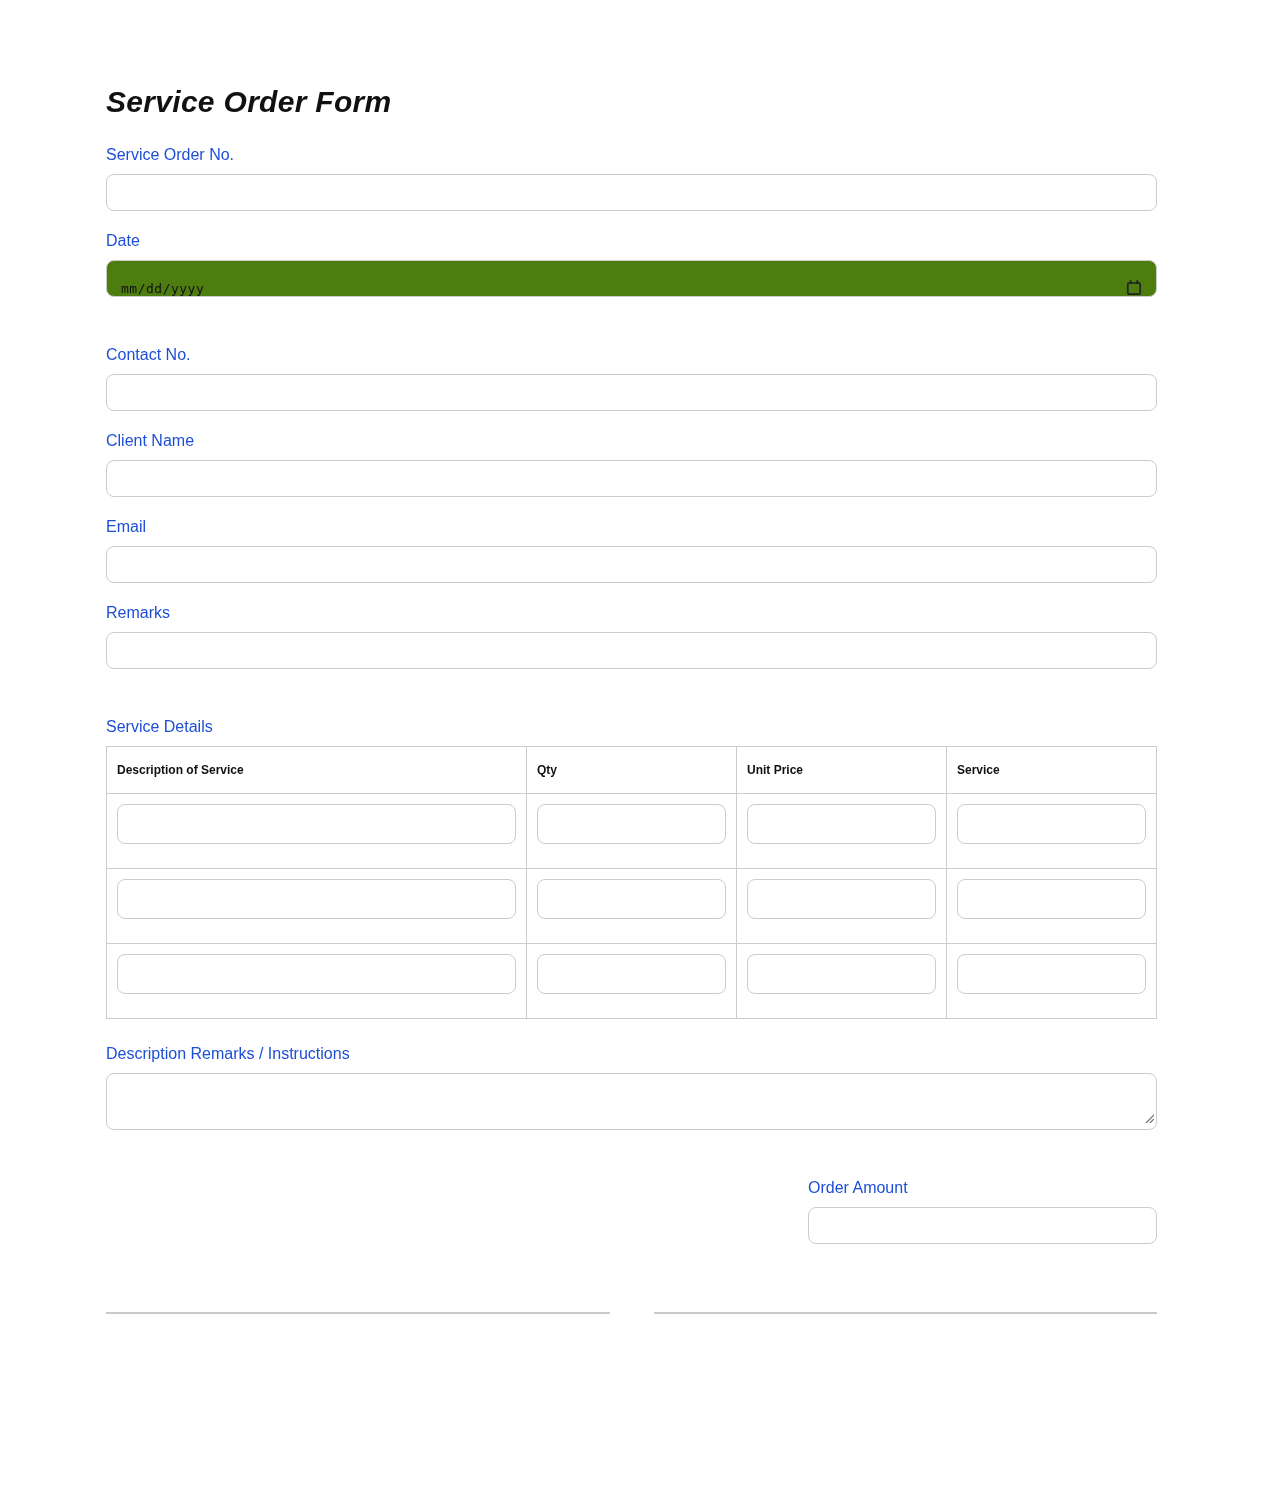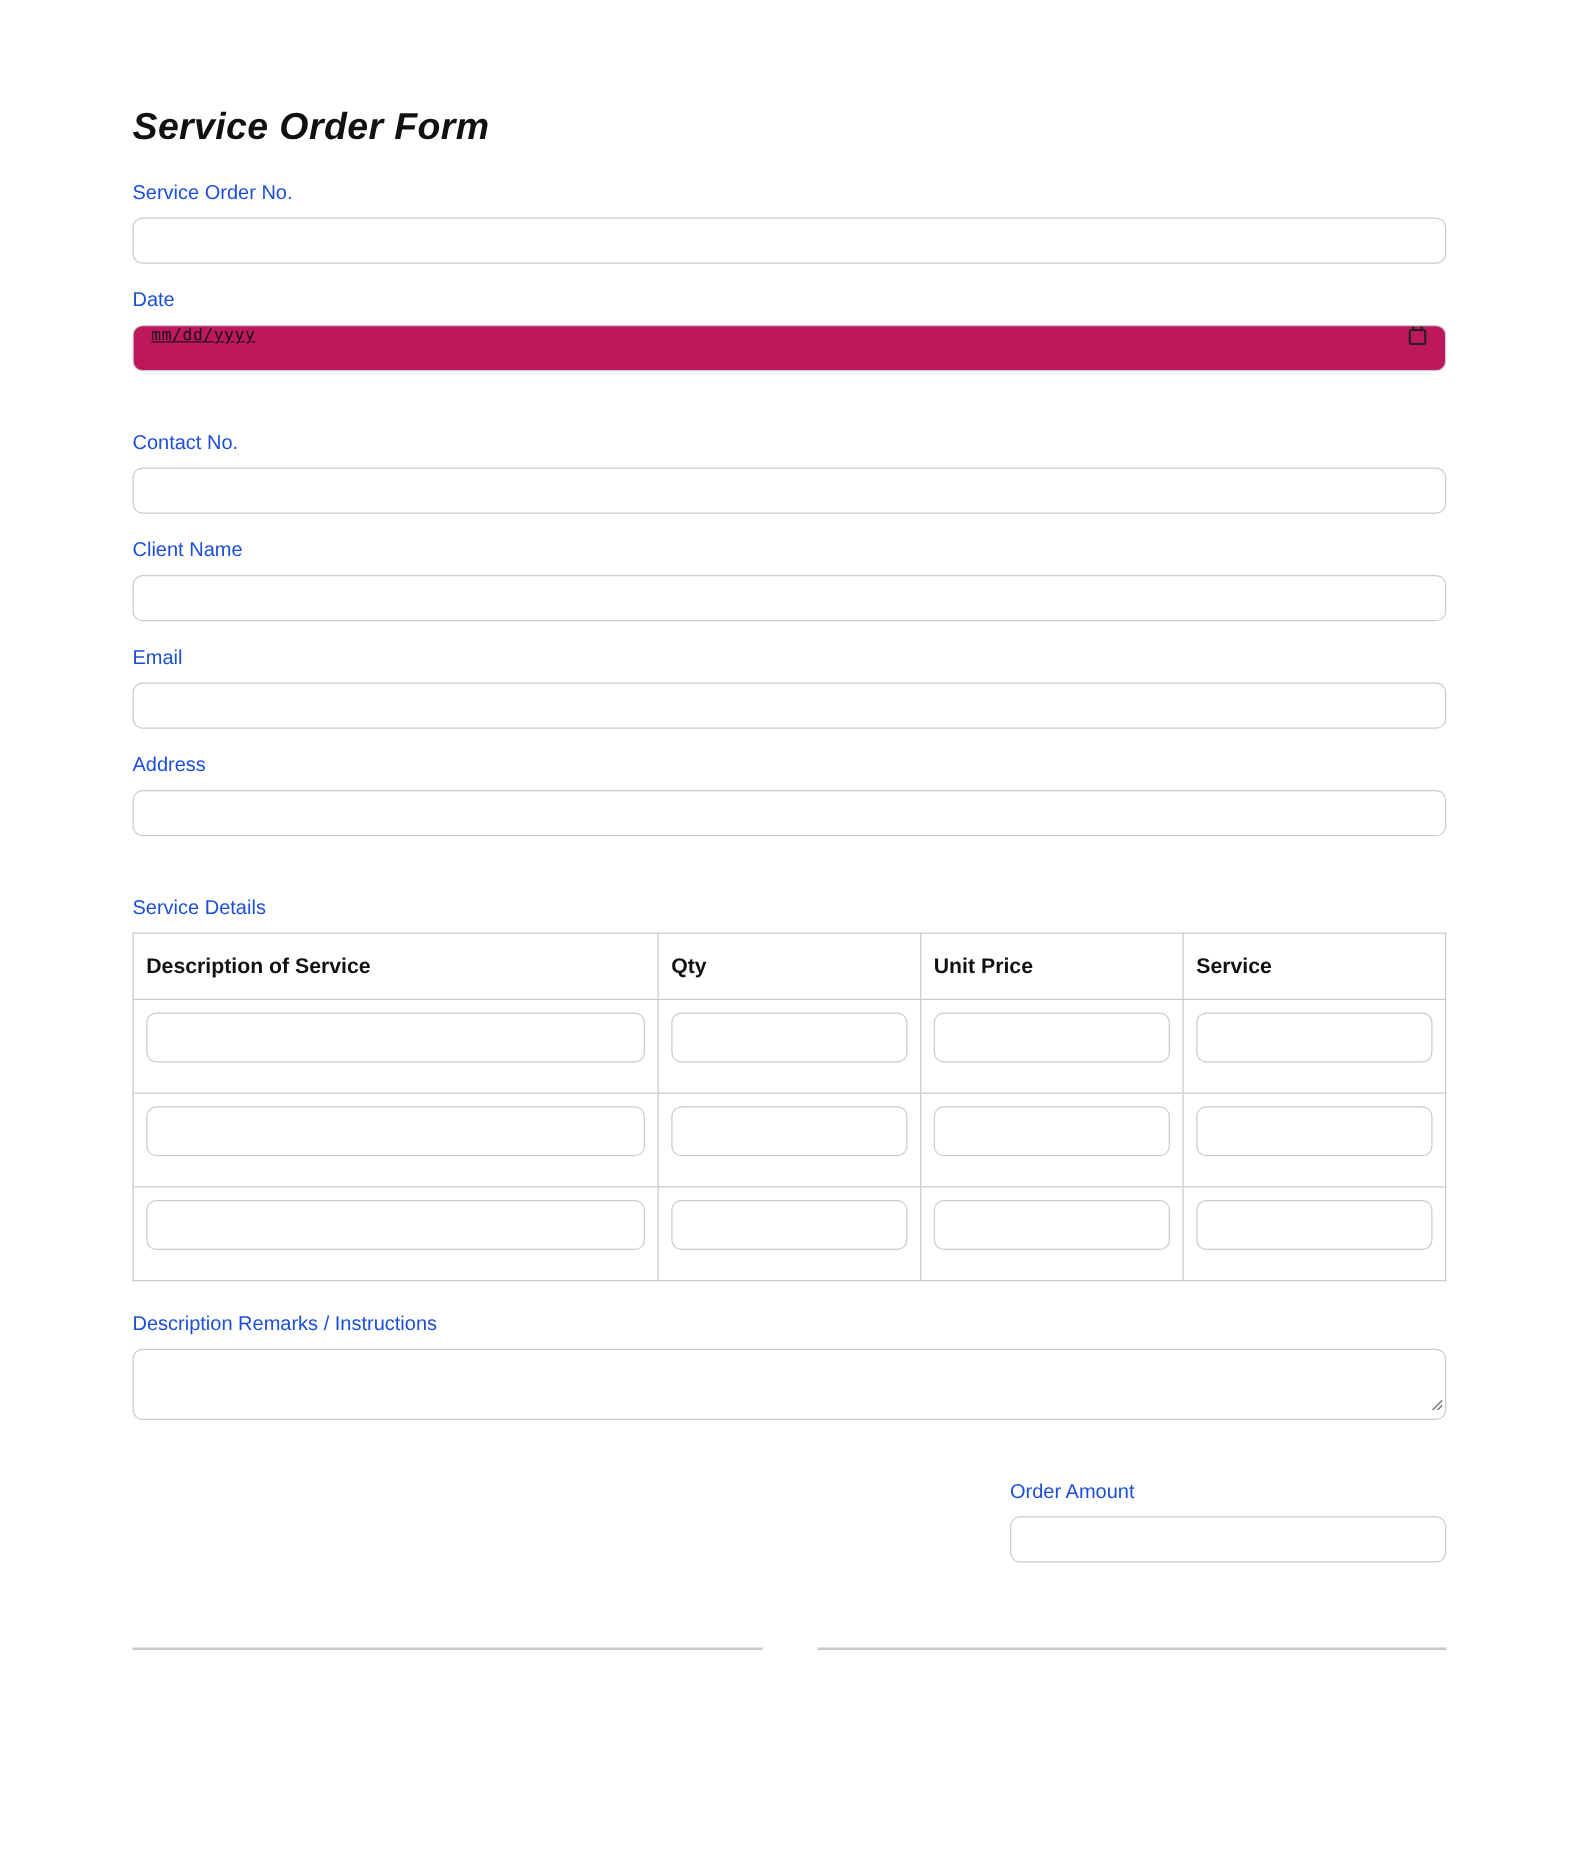--- a/index.html
+++ b/index.html
@@ -42,30 +42,29 @@
     font-size: 15px;
     color: #222222;
     background: #ffffff;
     outline: none;
   }
   .section-gap { height: 28px; }
 
   
   .date-input {
     display: flex;
-    align-items: flex-start;
+    align-items: flex-end;
     justify-content: space-between;
     width: 100%;
     height: 37px;
     border: 1px solid #cccccc;
     border-radius: 8px;
     padding: 0 14px;
-    background: #be185d;
+    background: #4d7c0f;
     cursor: text;
-    text-decoration: underline;
   }
   .date-placeholder {
     font-family: "DejaVu Sans Mono", monospace;
     font-size: 13px;
     letter-spacing: 0.5px;
     color: #111111;
   }
   .calendar-btn { display: flex; align-items: center; cursor: pointer; }
   .calendar-btn svg { display: block; }
 
@@ -75,21 +74,21 @@
     border-collapse: collapse;
     table-layout: fixed;
   }
   table.service-table th,
   table.service-table td {
     border: 1px solid #cccccc;
   }
   table.service-table th {
     height: 31px;
     padding: 16px 10px;
-    font-size: 17px;
+    font-size: 12px;
     font-weight: bold;
     text-align: left;
     color: #111111;
     background: #ffffff;
   }
   table.service-table td {
     height: 75px;
     padding: 10px;
     vertical-align: top;
     background: #ffffff;
@@ -188,21 +187,21 @@
     <label class="form-label">Client Name</label>
     <input type="text" class="text-input" value="" style="">
   </div>
 
   <div class="form-group">
     <label class="form-label">Email</label>
     <input type="text" class="text-input" value="" style="">
   </div>
 
   <div class="form-group">
-    <label class="form-label">Address</label>
+    <label class="form-label">Remarks</label>
     <input type="text" class="text-input" value="" style="">
   </div>
 
   <div class="section-gap"></div>
 
   <div>
     <label class="form-label">Service Details</label>
     <table class="service-table">
       <colgroup>
         <col style="width:40%">

